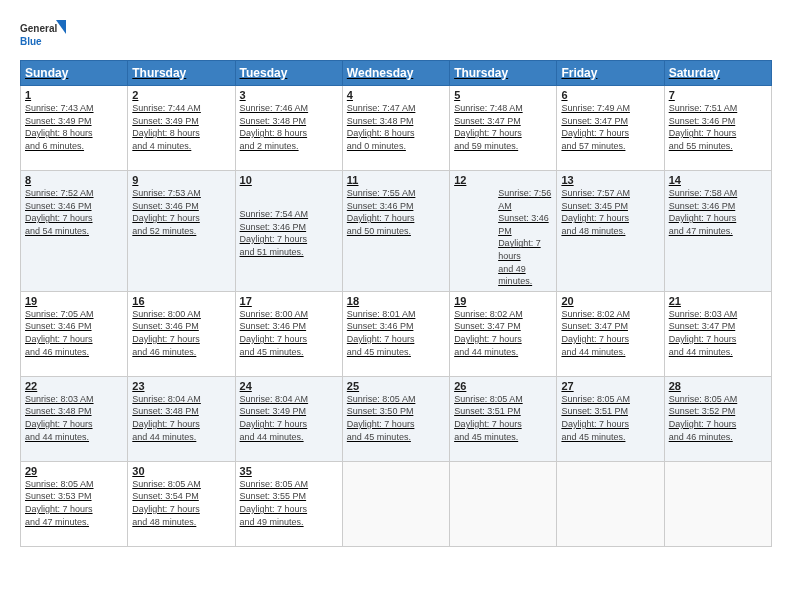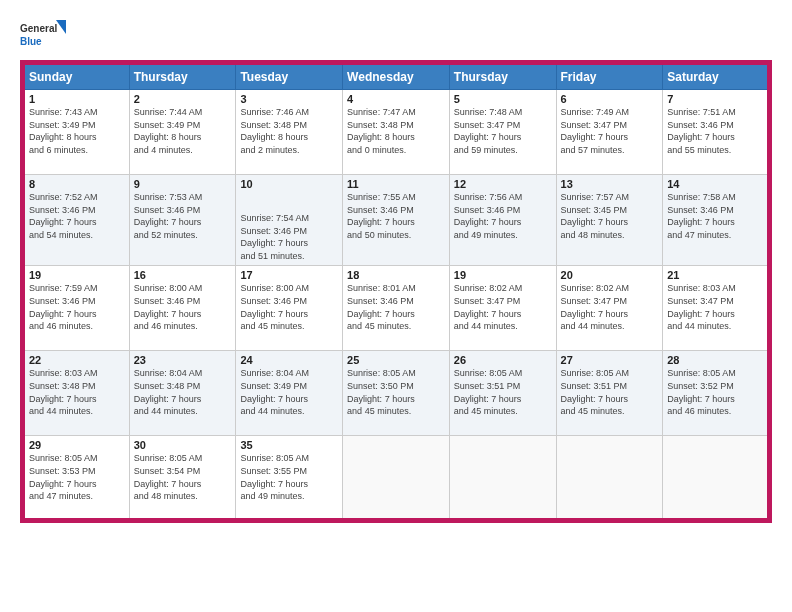--- a/index.html
+++ b/index.html
@@ -37,24 +37,25 @@
       color: #333;
       line-height: 1.1;
     }
     .subtitle {
       font-size: 13px;
       color: #555;
       margin-top: 2px;
     }
     .calendar {
       flex: 1;
-      border: 5px solid #be185d;
+      border: 1px solid #be185d;
       border-collapse: collapse;
       width: 100%;
       table-layout: fixed;
+      text-decoration: underline;
     }
     .calendar th {
       background: #3a7fc1;
       color: #fff;
       font-size: 12px;
       font-weight: bold;
       padding: 5px 4px;
       text-align: left;
       border: 1px solid #2a6aaa;
     }
@@ -192,21 +193,21 @@
           </td>
           <td>
             <span class="day-num">11</span>
             <div class="day-info" style="white-space: pre-line;">Sunrise: 7:55 AM
 Sunset: 3:46 PM
 Daylight: 7 hours
 and 50 minutes.</div>
           </td>
           <td>
             <span class="day-num">12</span>
-            <div class="day-info" style="white-space: pre-line;">Sunrise: 7:56 AM
+            <div class="day-info" style="white-space: pre-line; margin-left: 44px;">Sunrise: 7:56 AM
 Sunset: 3:46 PM
 Daylight: 7 hours
 and 49 minutes.</div>
           </td>
           <td>
             <span class="day-num">13</span>
             <div class="day-info" style="white-space: pre-line;">Sunrise: 7:57 AM
 Sunset: 3:45 PM
 Daylight: 7 hours
 and 48 minutes.</div>
@@ -215,21 +216,21 @@
             <span class="day-num">14</span>
             <div class="day-info" style="white-space: pre-line;">Sunrise: 7:58 AM
 Sunset: 3:46 PM
 Daylight: 7 hours
 and 47 minutes.</div>
           </td>
         </tr>
         <tr>
           <td>
             <span class="day-num">19</span>
-            <div class="day-info" style="white-space: pre-line;">Sunrise: 7:59 AM
+            <div class="day-info" style="white-space: pre-line;">Sunrise: 7:05 AM
 Sunset: 3:46 PM
 Daylight: 7 hours
 and 46 minutes.</div>
           </td>
           <td>
             <span class="day-num">16</span>
             <div class="day-info" style="white-space: pre-line;">Sunrise: 8:00 AM
 Sunset: 3:46 PM
 Daylight: 7 hours
 and 46 minutes.</div>

